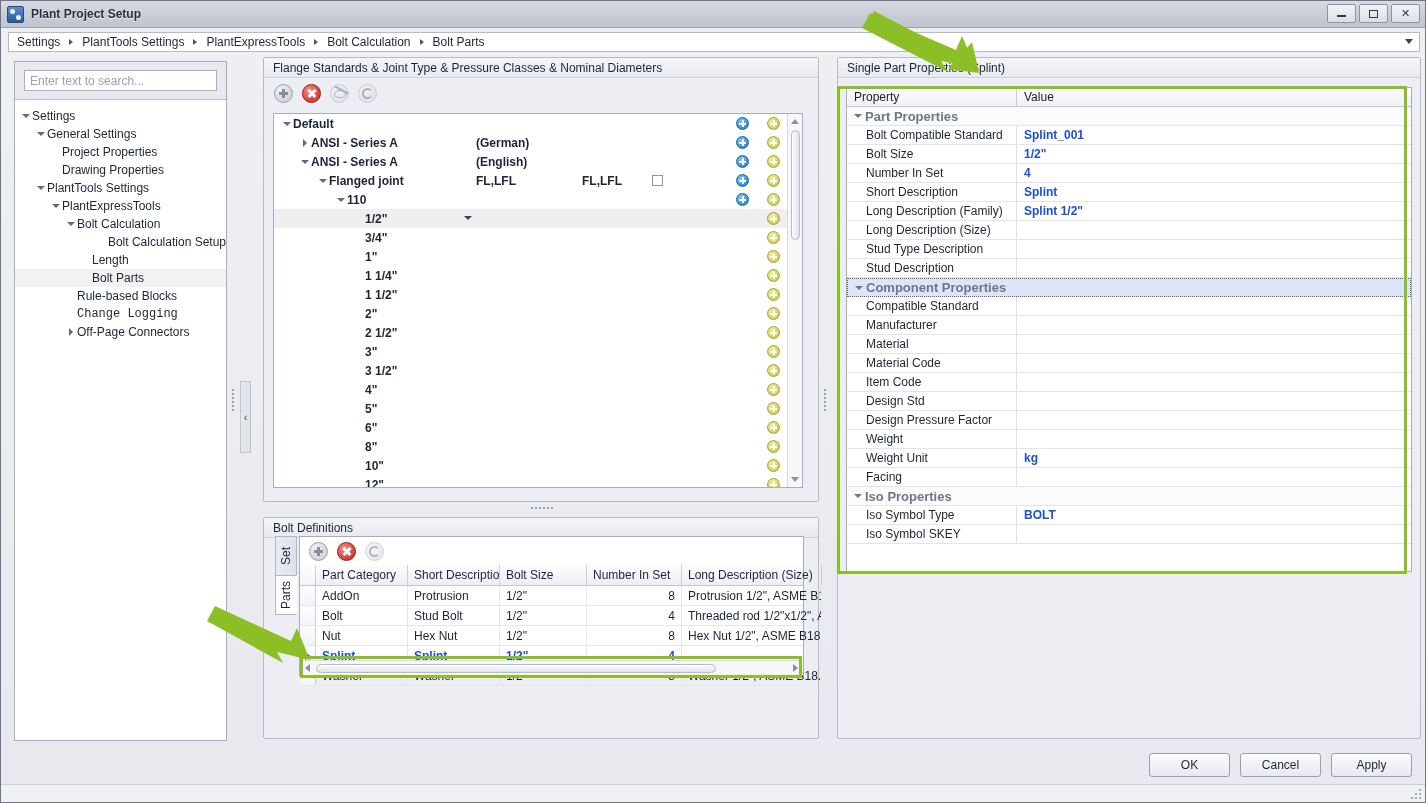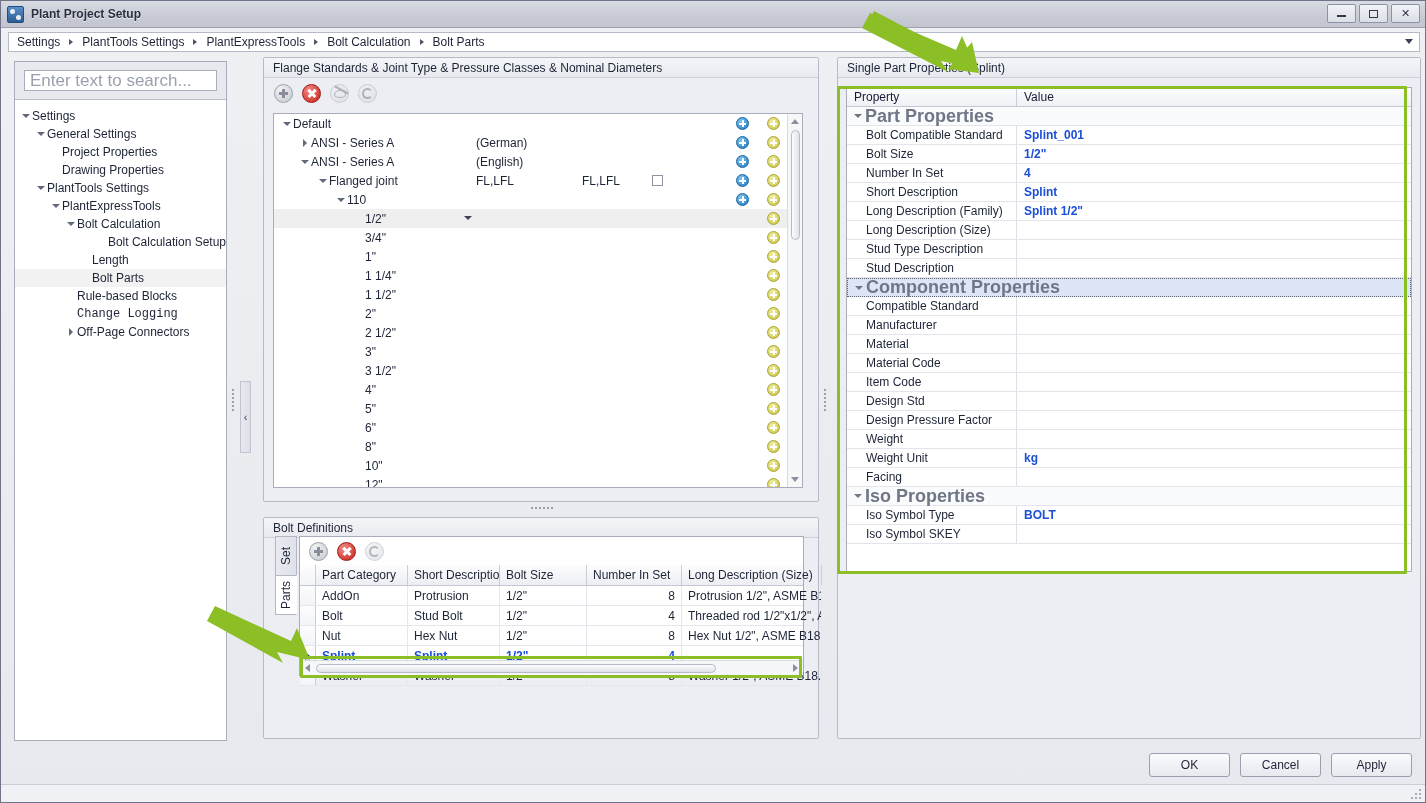--- a/index.html
+++ b/index.html
@@ -97,21 +97,21 @@
     background: #e7e9ef;
     border-bottom: 1px solid #b9bdca;
     display: flex; align-items: center;
     padding: 0 9px;
   }
   .search-input {
     width: 100%; height: 21px;
     border: 1px solid #a9aebd;
     background: #fff;
     font-family: "Liberation Sans", sans-serif;
-    font-size: 17px;
+    font-size: 12px;
     padding: 0 5px;
     color: #1d2436;
   }
   .search-input::placeholder { color: #9aa0ae; }
   .tree { padding: 7px 0 0 0; }
   .tnode {
     height: 18px; display: flex; align-items: center;
     font-size: 12px; color: #1d2436; white-space: nowrap;
     padding-left: 4px; cursor: default;
   }
@@ -302,21 +302,21 @@
   .phead {
     display: flex; height: 19px;
     background: linear-gradient(#fdfdfe,#eff1f5);
     border-bottom: 1px solid #c4c8d3;
   }
   .phead .pc1 { width: 170px; border-right: 1px solid #c9cdd7; line-height: 19px; padding-left: 7px; }
   .phead .pc2 { flex: 1; line-height: 19px; padding-left: 7px; }
   .pcat {
     display: flex; align-items: center; height: 19px;
     background: #fafbfc; border-bottom: 1px solid #e3e5ea;
-    font-size: 18px; font-weight: bold; color: #6f7686;
+    font-size: 13px; font-weight: bold; color: #6f7686;
     padding-left: 4px;
   }
   .pcat.hl { background: #dce6f7; border: 1px dotted #5a6376; }
   .pcat .ptwist {
     width: 14px; display:flex; align-items:center; justify-content:center;
   }
   .pcat .ptwist .down {
     width:0;height:0;border-top:4.5px solid #6f7686;
     border-left:4px solid transparent;border-right:4px solid transparent;
   }
@@ -489,21 +489,21 @@
           <span class="x-a"></span>
           <span class="x-b"></span>
         </div>
       <div class="rbtn dis">
           <span class="eye"></span>
         </div>
       <div class="rbtn dis">
           <span class="ring"></span>
         </div>
     </div>
-    <div class="listbox" style="left:9px; top:55px; width:530px; height:375px;">
+    <div class="listbox" style="left:9px; top:55px; width:530px; height:375px;font-weight:bold;">
       <div id="flange-rows" style="position:absolute; left:0; top:0; right:15px;">
           <div class="frow">
             <span class="fcol-name" style="padding-left: 6px;">
               <span class="twist">
                 <span class="down"></span>
               </span>
               <span>Default</span>
             </span>
             <span class="badge blue" style="left: 462px; top: 3px;">
               <i class="h"></i>

